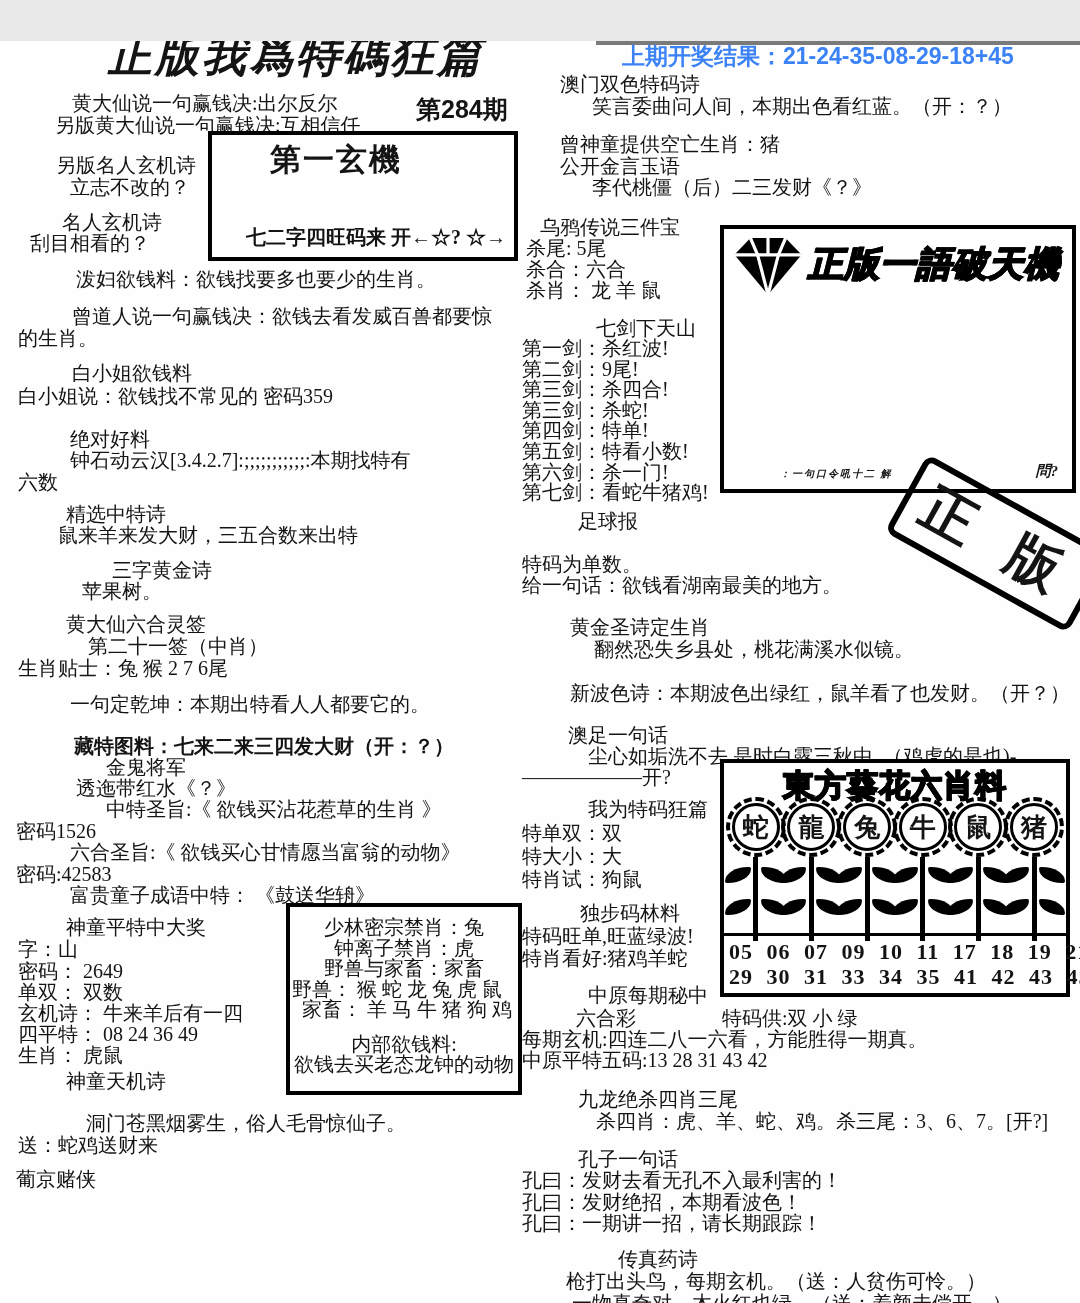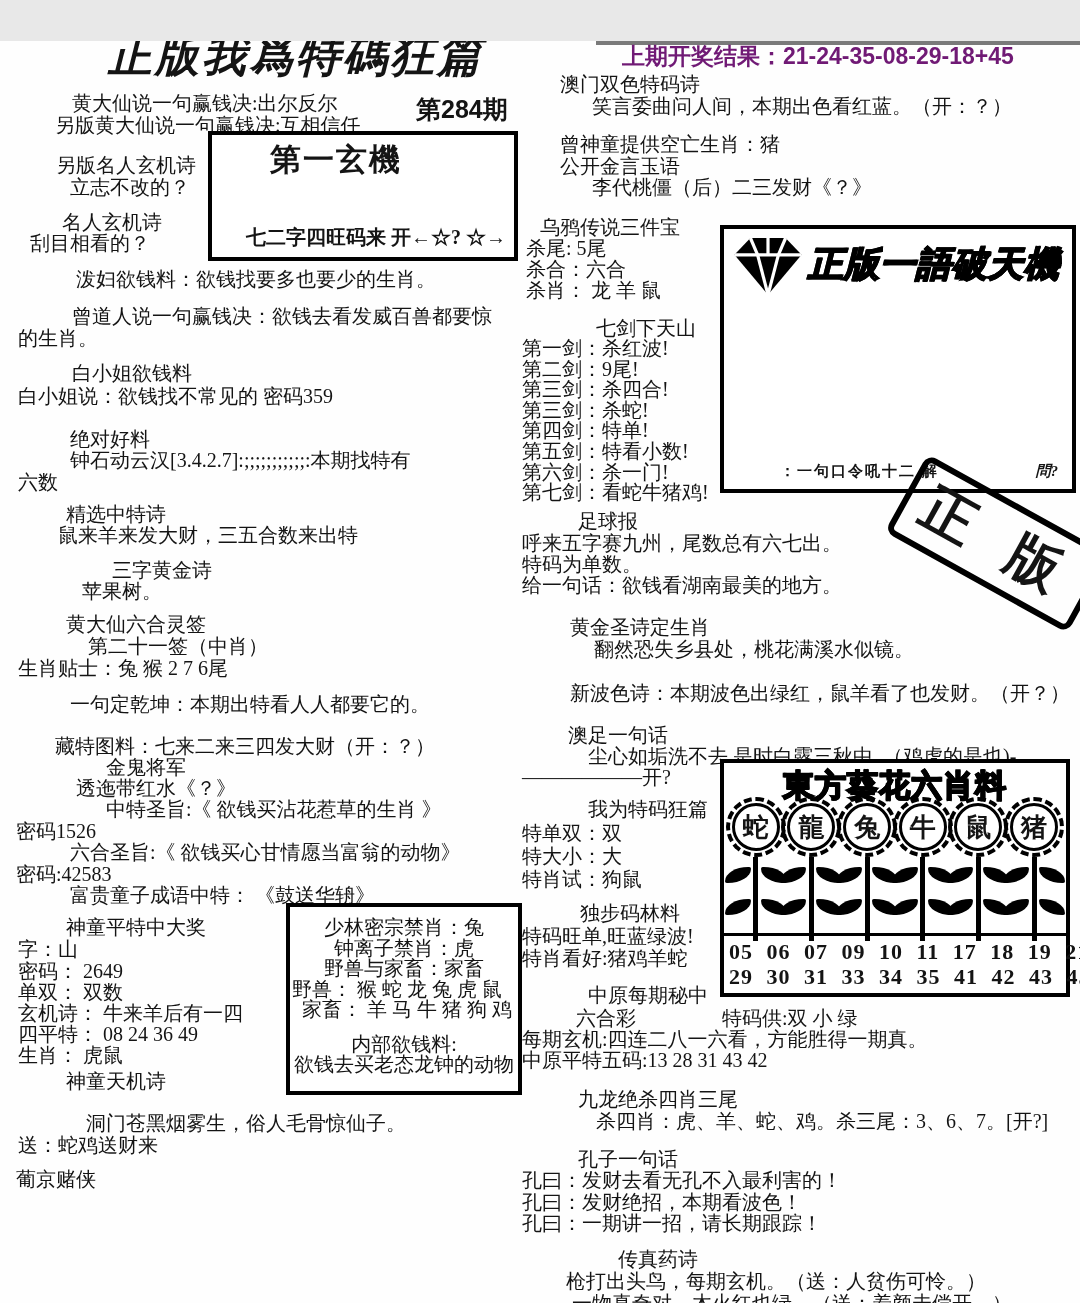--- a/index.html
+++ b/index.html
@@ -3,21 +3,21 @@
 <meta charset="utf-8">
 <style>
   html,body{margin:0;padding:0;background:#e8e8e8;}
   #page{position:relative;width:1080px;height:1303px;background:#fefefe;overflow:hidden;
         font-family:"Liberation Serif","DejaVu Serif",serif;color:#141414;margin-top:41px;}
   .t{position:absolute;font-size:20px;line-height:21px;white-space:nowrap;}
   .wrap{white-space:normal;}
   .big-title{font-family:"Liberation Sans","DejaVu Sans",sans-serif;font-weight:900;font-style:italic;
              font-size:44px;letter-spacing:3px;}
   .issue{font-size:25px;font-weight:bold;font-family:"Liberation Sans","DejaVu Sans",sans-serif;}
-  .redline{color:#701a75;font-weight:bold;font-size:23px;font-family:"Liberation Sans","DejaVu Sans",sans-serif;}
+  .redline{color:#3b82f6;font-weight:bold;font-size:23px;font-family:"Liberation Sans","DejaVu Sans",sans-serif;}
   .box{position:absolute;border:4px solid #000;background:#fff;}
   .fx-title{font-weight:900;font-size:31px;letter-spacing:2px;
             font-family:"Liberation Sans","DejaVu Sans",sans-serif;}
   .outline-txt{color:#fff;font-weight:900;-webkit-text-stroke:1.8px #000;
                text-shadow:-1px 0 #000,1px 0 #000,0 -1px #000,0 1px #000;
                font-family:"Liberation Sans","DejaVu Sans",sans-serif;}
   .stamp{position:absolute;left:893px;top:458px;transform:rotate(29deg);border:6px solid #000;
          border-radius:10px;padding:2px 16px;font-size:54px;font-weight:900;letter-spacing:14px;
          font-family:"Liberation Sans","DejaVu Sans",sans-serif;white-space:nowrap;}
   .sword-list div{font-size:20px;line-height:20.6px;}
@@ -67,21 +67,21 @@
 
   <div class="t" style="left:66px;top:463px;">精选中特诗</div>
   <div class="t" style="left:58px;top:484px;">鼠来羊来发大财，三五合数来出特</div>
   <div class="t" style="left:112px;top:519px;">三字黄金诗</div>
   <div class="t" style="left:82px;top:540px;">苹果树。</div>
   <div class="t" style="left:66px;top:573px;">黄大仙六合灵签</div>
   <div class="t" style="left:88px;top:595px;">第二十一签（中肖）</div>
   <div class="t" style="left:18px;top:617px;">生肖贴士：兔 猴 2 7 6尾</div>
   <div class="t" style="left:70px;top:653px;">一句定乾坤：本期出特看人人都要它的。</div>
 
-  <div class="t" style="left:55px;top:695px;">藏特图料：七来二来三四发大财（开：？）</div>
+  <div class="t" style="left:74px;top:695px;font-weight:bold;">藏特图料：七来二来三四发大财（开：？）</div>
   <div class="t" style="left:106px;top:716px;">金鬼将军</div>
   <div class="t" style="left:76px;top:737px;">透迤带红水《？》</div>
   <div class="t" style="left:106px;top:758px;">中特圣旨:《 欲钱买沾花惹草的生肖 》</div>
   <div class="t" style="left:16px;top:780px;">密码1526</div>
   <div class="t" style="left:70px;top:801px;">六合圣旨:《 欲钱买心甘情愿当富翁的动物》</div>
   <div class="t" style="left:16px;top:823px;">密码:42583</div>
   <div class="t" style="left:70px;top:844px;">富贵童子成语中特： 《鼓送华辀》</div>
 
   <div class="t" style="left:66px;top:876px;">神童平特中大奖</div>
   <div class="t" style="left:18px;top:898px;">字：山</div>
@@ -125,38 +125,37 @@
       <g stroke="#fff" stroke-width="4" fill="none">
         <path d="M8,26 H92"></path>
           <path d="M28,5 L37,26"></path>
           <path d="M72,5 L63,26"></path>
         <path d="M50,5 L50,26"></path>
           <path d="M37,26 L50,76"></path>
           <path d="M63,26 L50,76"></path>
       </g>
     </svg>
     <div class="outline-txt" style="position:absolute;left:84px;top:12px;font-size:35px;font-style:italic;letter-spacing:1px;">正版一語破天機</div>
-    <div style="position:absolute;left:56px;bottom:8px;font-size:15px;font-weight:bold;letter-spacing:2px;">：一句口令吼十二 解</div>
+    <div style="position:absolute;left:56px;bottom:8px;font-size:10px;font-weight:bold;font-style:italic;letter-spacing:2px;">：一句口令吼十二 解</div>
     <div style="position:absolute;right:14px;bottom:8px;font-size:15px;font-weight:bold;font-style:italic;">問?</div>
   </div>
 
   <div class="t" style="left:596px;top:277px;">七剑下天山</div>
   <div class="t sword-list" style="left:522px;top:297px;">
     <div>第一剑：杀红波!</div>
     <div>第二剑：9尾!</div>
     <div>第三剑：杀四合!</div>
     <div>第三剑：杀蛇!</div>
     <div>第四剑：特单!</div>
     <div>第五剑：特看小数!</div>
     <div>第六剑：杀一门!</div>
     <div>第七剑：看蛇牛猪鸡!</div>
   </div>
 
   <div class="t" style="left:578px;top:470px;">足球报</div>
-  <div class="t" style="left:522px;top:492px;">呼来五字赛九州，尾数总有六七出。</div>
   <div class="t" style="left:522px;top:513px;">特码为单数。</div>
   <div class="t" style="left:522px;top:534px;">给一句话：欲钱看湖南最美的地方。</div>
 
   <div class="stamp">正 版</div>
 
   <div class="t" style="left:570px;top:576px;">黄金圣诗定生肖</div>
   <div class="t" style="left:594px;top:598px;">翻然恐失乡县处，桃花满溪水似镜。</div>
   <div class="t" style="left:570px;top:642px;">新波色诗：本期波色出绿红，鼠羊看了也发财。（开？）</div>
   <div class="t" style="left:568px;top:684px;">澳足一句话</div>
   <div class="t" style="left:588px;top:705px;">尘心如垢洗不去,是时白露三秋中. （鸡虎的是也)-</div>

